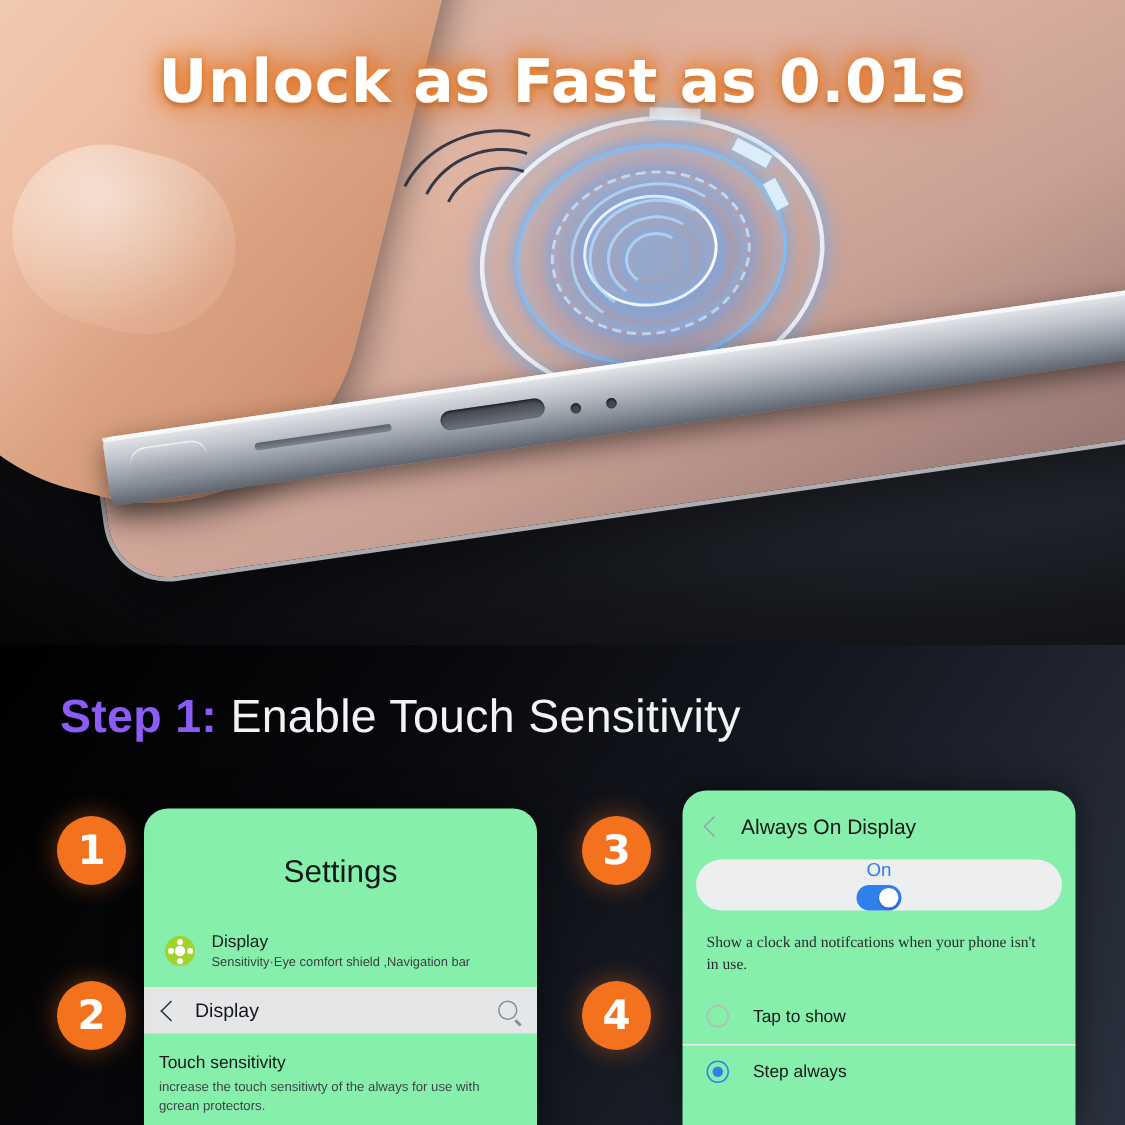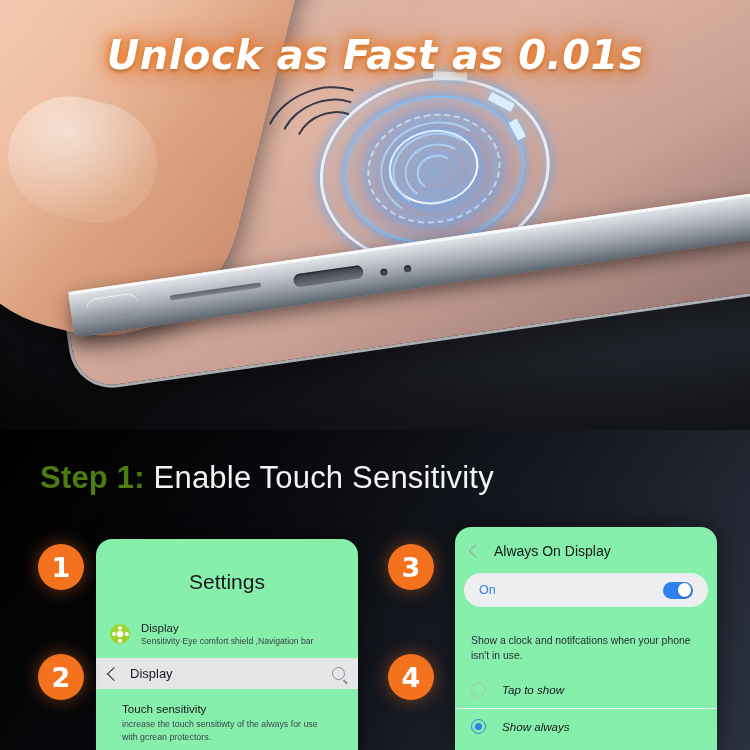--- a/index.html
+++ b/index.html
@@ -1,21 +1,21 @@
 <!DOCTYPE html>
 <html><head>
 <meta charset="utf-8">
 <style>
   html,body{margin:0;padding:0;}
   body{width:750px;height:750px;background:#000;font-family:"Liberation Sans",sans-serif;overflow:hidden;}
   .stage{position:relative;width:750px;height:750px;overflow:hidden;}
 
   
   .hero{position:absolute;left:0;top:0;width:750px;height:445px;overflow:hidden;
-        background:radial-gradient(120% 120% at 78% 18%, #6a6f7d 0%, #3a3f4b 28%, #15171c 62%, #000 100%);font-style:italic;}
+        background:radial-gradient(120% 120% at 78% 18%, #6a6f7d 0%, #3a3f4b 28%, #15171c 62%, #000 100%);}
   
   .screen{position:absolute;left:78px;top:-130px;width:780px;height:520px;
           background:linear-gradient(160deg,#caa193 0%,#d6ab9b 25%,#e0b4a2 48%,#c9a094 72%,#8d6f6c 100%);
           border-radius:40px;transform:rotate(-8.2deg);transform-origin:0 100%;
           box-shadow:0 0 0 3px rgba(225,225,230,.75), 0 18px 40px rgba(0,0,0,.55);}
   .screen:after{content:"";position:absolute;inset:0;border-radius:40px;
           background:radial-gradient(60% 80% at 20% 10%, rgba(255,255,255,.18), rgba(255,255,255,0) 60%);}
   
   .frame{position:absolute;left:68px;top:292px;width:700px;height:46px;
          background:linear-gradient(180deg,#e8eaee 0%,#b9bec6 38%,#8d939d 70%,#5f656e 100%);
@@ -60,21 +60,21 @@
   .hero-title{position:absolute;left:0;top:32px;width:750px;text-align:center;z-index:9;
         font-size:40px;font-weight:700;color:#fff;letter-spacing:.5px;
         font-family:"DejaVu Sans",sans-serif;
         text-shadow:0 0 6px #f08b3a,0 0 14px #e4701d,0 0 26px rgba(228,112,29,.85),0 2px 3px rgba(0,0,0,.45);}
 
   
   .lower{position:absolute;left:0;top:430px;width:750px;height:320px;
          background:linear-gradient(125deg,#000 0%,#07080b 30%,#14171f 58%,#232834 82%,#2b313e 100%);}
   .step-head{position:absolute;left:40px;top:460px;font-size:31px;font-weight:400;color:#f2f3f5;
         letter-spacing:.2px;z-index:6;}
-  .step-head .num{color:#4d7c0f;font-weight:700;}
+  .step-head .num{color:#8b5cf6;font-weight:700;}
 
   .badge{position:absolute;width:46px;height:46px;border-radius:50%;background:#f4721e;
         color:#fff;font-size:27px;font-weight:700;display:flex;align-items:center;justify-content:center;
         z-index:8;box-shadow:0 0 18px rgba(244,114,30,.45);font-family:"DejaVu Sans",sans-serif;}
   .b1{left:38px;top:544px;} .b2{left:38px;top:654px;}
   .b3{left:388px;top:544px;} .b4{left:388px;top:654px;}
 
   
   .panel{position:absolute;background:#86efac;border-radius:16px 16px 0 0;overflow:hidden;z-index:7;
          box-shadow:0 -2px 22px rgba(0,0,0,.5);}
@@ -92,37 +92,37 @@
   .dl-title{font-size:11.5px;color:#1a1c20;line-height:1.25;}
   .dl-sub{font-size:8.6px;color:#3b3e44;line-height:1.25;margin-top:1px;white-space:nowrap;}
 
   .bar-display{margin-top:11px;height:31px;background:#e4e6e8;display:flex;align-items:center;padding:0 13px;gap:11px;}
   .chev{width:9px;height:9px;border-left:1.6px solid #2d3036;border-bottom:1.6px solid #2d3036;
         transform:rotate(45deg);flex:none;}
   .bar-display .lbl{font-size:13px;color:#15171b;flex:1;}
   .mag{width:11px;height:11px;border:1.5px solid #8b8f96;border-radius:50%;position:relative;flex:none;}
   .mag:after{content:"";position:absolute;right:-4px;bottom:-3px;width:5px;height:1.5px;background:#8b8f96;
         transform:rotate(45deg);}
-  .ts-wrap{padding:13px 26px 0;}
+  .ts-wrap{padding:13px 10px 0;}
   .ts-title{font-size:11.6px;color:#15171b;}
   .ts-sub{font-size:8.8px;color:#41444a;line-height:1.45;margin-top:3px;}
 
   
   .bar-aod{display:flex;align-items:center;gap:13px;padding:16px 16px 0;}
   .chev-l{width:9px;height:9px;border-left:1.7px solid #9aa0a8;border-bottom:1.7px solid #9aa0a8;
         transform:rotate(45deg);flex:none;}
   .aod-title{font-size:14px;color:#15171b;}
-  .on-row{margin:14px 9px 12px;height:34px;background:#eceef0;border-radius:17px;
-        display:flex;align-items:center;justify-content:space-between;padding:0 15px;}
+  .on-row{margin:14px 9px 0;height:34px;background:#eceef0;border-radius:17px;
+        display:flex;align-items:center;justify-content:space-between;padding:0 15px;flex-direction:column;}
   .on-lbl{font-size:12.5px;color:#2f80ed;}
   .toggle{width:30px;height:17px;border-radius:9px;background:#2f80ed;position:relative;flex:none;}
   .toggle:after{content:"";position:absolute;right:1.6px;top:1.6px;width:13.8px;height:13.8px;border-radius:50%;
         background:#fff;box-shadow:0 1px 2px rgba(0,0,0,.3);}
-  .aod-desc{padding:14px 16px 0;font-size:10.4px;color:#2a2d33;line-height:1.48;}
-  .radio-row{display:flex;align-items:center;gap:16px;padding:0 16px;height:36px;margin-top:8px;font-style:italic;}
+  .aod-desc{padding:14px 16px 0;font-size:10.4px;color:#2a2d33;line-height:1.48;font-family:Liberation Serif, serif;}
+  .radio-row{display:flex;align-items:center;gap:16px;padding:0 16px;height:36px;margin-top:8px;}
   .radio-row+.radio-row{border-top:1px solid #e9ebed;margin-top:0;}
   .radio{width:13px;height:13px;border-radius:50%;border:1.5px solid #b6bac0;flex:none;position:relative;}
   .radio.on{border-color:#2f80ed;}
   .radio.on:after{content:"";position:absolute;left:3px;top:3px;width:7px;height:7px;border-radius:50%;background:#2f80ed;}
   .radio-lbl{font-size:11.6px;color:#15171b;}
 </style>
 </head>
 <body>
 
 <div class="stage">
@@ -214,17 +214,17 @@
     </div>
 
     <div class="aod-desc">Show a clock and notifcations when your phone isn't in use.</div>
 
     <div class="radio-row">
       <div class="radio"></div>
       <div class="radio-lbl">Tap to show</div>
     </div>
     <div class="radio-row">
       <div class="radio on"></div>
-      <div class="radio-lbl">Show always</div>
+      <div class="radio-lbl">Step always</div>
     </div>
   </div>
 
 </div>
 
 </body></html>

